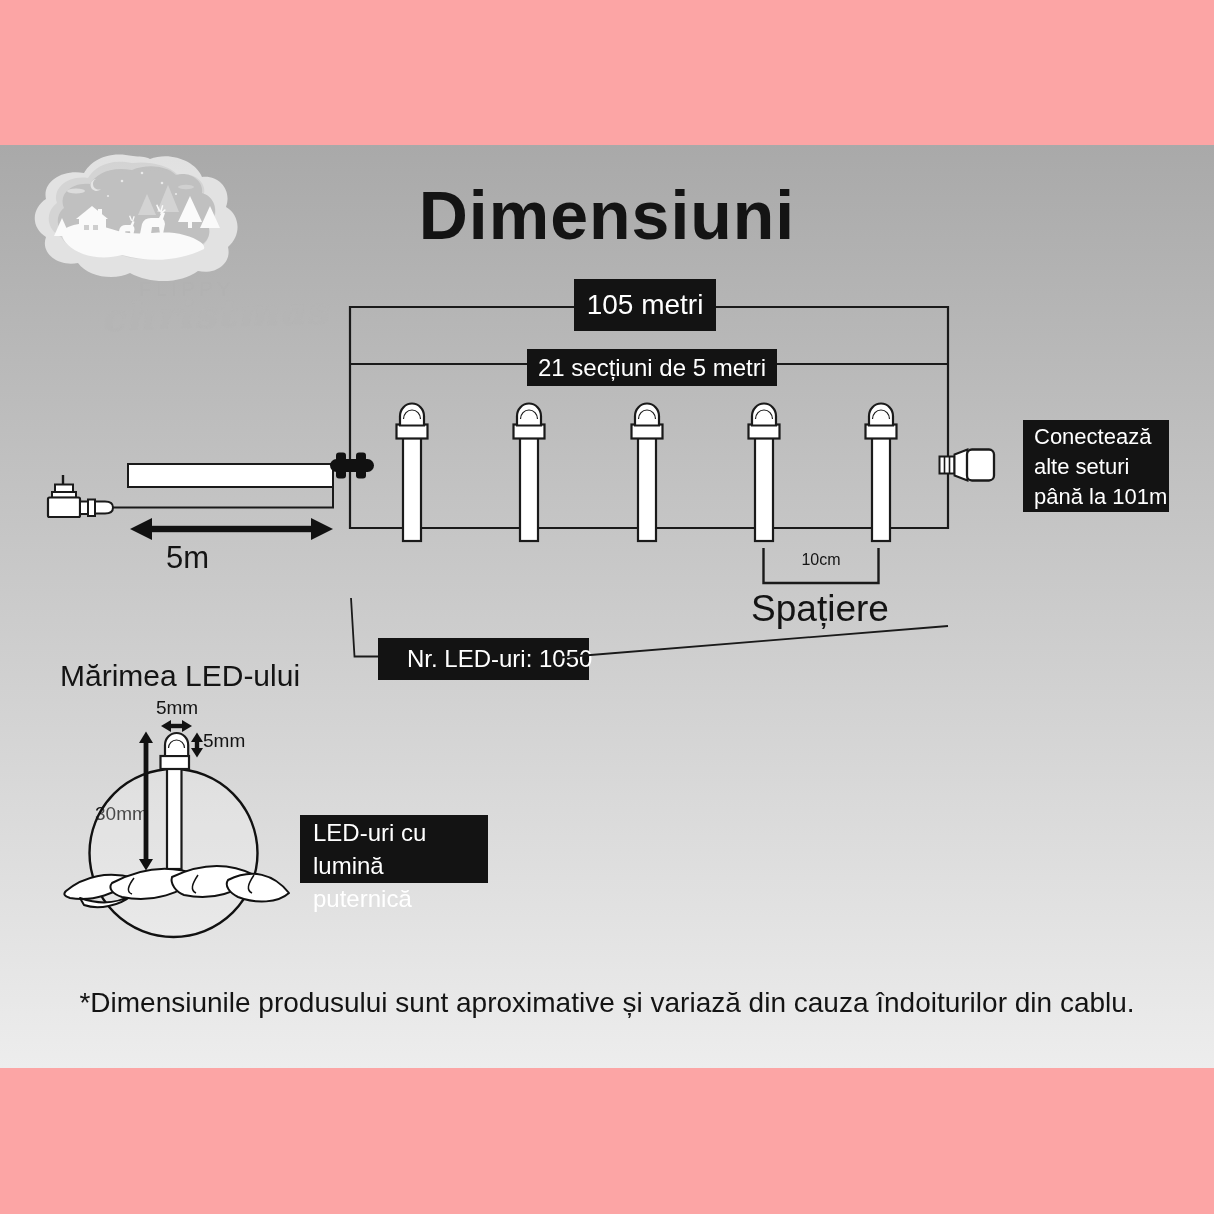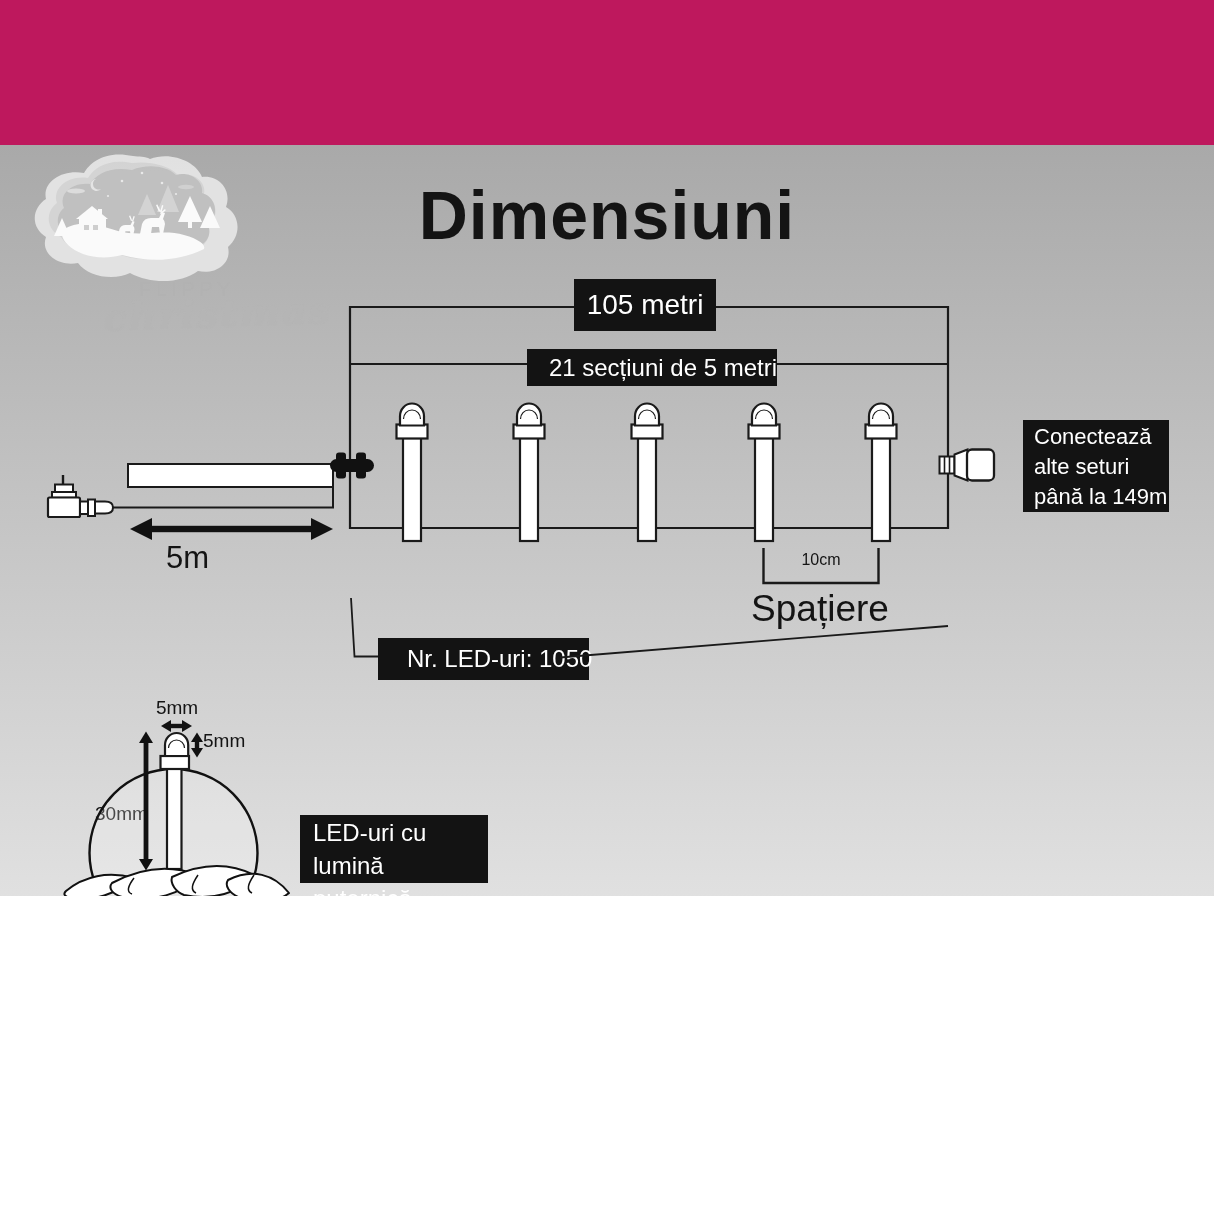--- a/index.html
+++ b/index.html
@@ -1,24 +1,24 @@
 <!DOCTYPE html>
 <html><head>
 <meta charset="utf-8">
 <style>
   html,body{margin:0;padding:0;background:#fff;}
-  #canvas{position:relative;width:1214px;height:896px;background:#be185d;overflow:hidden;
+  #canvas{position:relative;width:1214px;height:1214px;background:#fca5a5;overflow:hidden;
           font-family:"Liberation Sans",sans-serif;color:#141414;}
   #gradient-band{position:absolute;left:0;top:145px;width:1214px;height:923px;
           background:linear-gradient(#a9a9a9,#ededed);z-index:0;}
   .txt{position:absolute;z-index:2;white-space:nowrap;}
   #page-title{left:0;top:176px;width:1214px;text-align:center;font-size:68px;font-weight:700;letter-spacing:1px;}
   .blackbox{position:absolute;z-index:2;background:#131313;color:#ffffff;}
   #box-105{left:574px;top:279px;width:142px;height:52px;line-height:52px;text-align:center;font-size:28px;}
-  #box-21{left:527px;top:349px;width:250px;height:37px;line-height:37px;text-align:right;font-size:24px;white-space:nowrap;}
+  #box-21{left:527px;top:349px;width:250px;height:37px;line-height:37px;text-align:center;font-size:24px;white-space:nowrap;}
   #box-connect{left:1023px;top:420px;width:146px;height:92px;font-size:22px;line-height:30px;padding-left:11px;box-sizing:border-box;padding-top:2px;}
   #box-count{left:378px;top:638px;width:182px;height:42px;line-height:42px;text-align:center;font-size:24px;white-space:nowrap;padding-left:29px;}
   #box-ledinfo{left:260px;top:815px;width:188px;height:68px;font-size:24px;line-height:33px;padding-left:13px;box-sizing:border-box;padding-top:1px;margin-left:40px;}
   #label-5m{left:166px;top:540px;width:130px;font-size:31px;}
   #label-10cm{left:761px;top:551px;width:120px;text-align:center;font-size:16px;}
   #label-spatiere{left:745px;top:588px;width:150px;text-align:center;font-size:37px;}
   #heading-ledsize{left:60px;top:659px;font-size:30px;}
   #label-w5{left:147px;top:697px;width:60px;text-align:center;font-size:19px;}
   #label-h5{left:203px;top:730px;font-size:19px;}
   #label-30{left:95px;top:803px;font-size:19px;}
@@ -32,36 +32,38 @@
   <div id="gradient-band"></div>
 
   <div class="txt" id="page-title">Dimensiuni</div>
 
   <div class="blackbox" id="box-105">105 metri</div>
   <div class="blackbox" id="box-21">21 secțiuni de 5 metri</div>
 
   <div class="blackbox" id="box-connect">
     <div>Conectează</div>
     <div>alte seturi</div>
-    <div>până la 149m</div>
+    <div>până la 101m</div>
   </div>
 
   <div class="blackbox" id="box-count">Nr. LED-uri: 1050</div>
 
   <div class="blackbox" id="box-ledinfo">
     <div>LED-uri cu lumină</div>
     <div>puternică</div>
   </div>
 
   <div class="txt" id="label-5m">5m</div>
   <div class="txt" id="label-10cm">10cm</div>
   <div class="txt" id="label-spatiere">Spațiere</div>
+  <div class="txt" id="heading-ledsize">Mărimea LED-ului</div>
   <div class="txt" id="label-w5">5mm</div>
   <div class="txt" id="label-h5">5mm</div>
   <div class="txt" id="label-30">30mm</div>
+  <div class="txt" id="footer-note">*Dimensiunile produsului sunt aproximative și variază din cauza îndoiturilor din cablu.</div>
 
   <svg id="lineart" width="1214" height="1214" viewBox="0 0 1214 1214">
     <defs>
       <g id="bulb">
         <rect x="-9" y="438" width="18" height="103" fill="#fff" stroke="#1a1a1a" stroke-width="2.2"></rect>
         <rect x="-15.5" y="424.5" width="31" height="14" fill="#fff" stroke="#1a1a1a" stroke-width="2.2"></rect>
         <path d="M -12,425.5 V 416 A 12 12.5 0 0 1 12,416 V 425.5 Z" fill="#fff" stroke="#1a1a1a" stroke-width="2.2"></path>
         <path d="M -8.5,419 A 8.5 9 0 0 1 8.5,419" fill="none" stroke="#1a1a1a" stroke-width="1.2"></path>
       </g>
     </defs>

